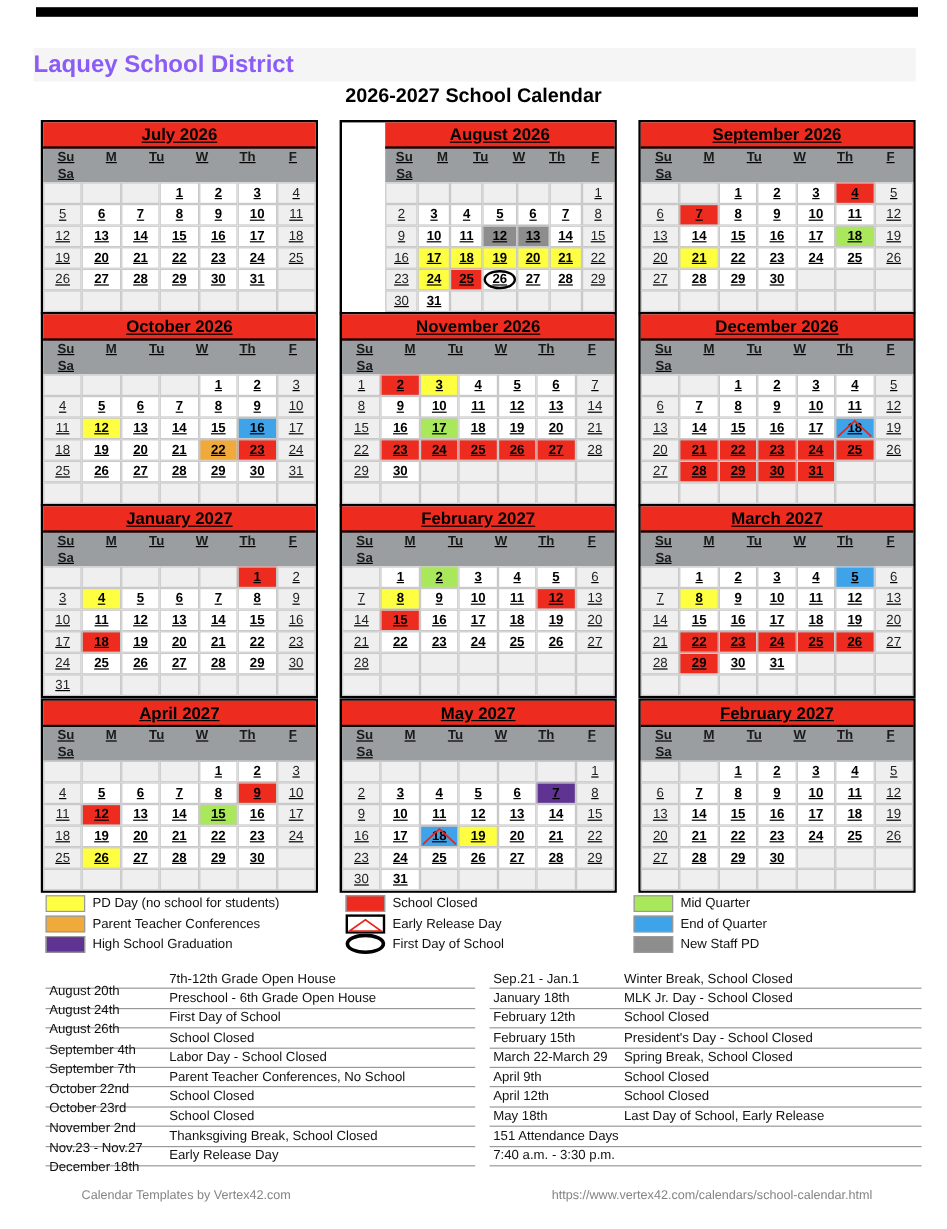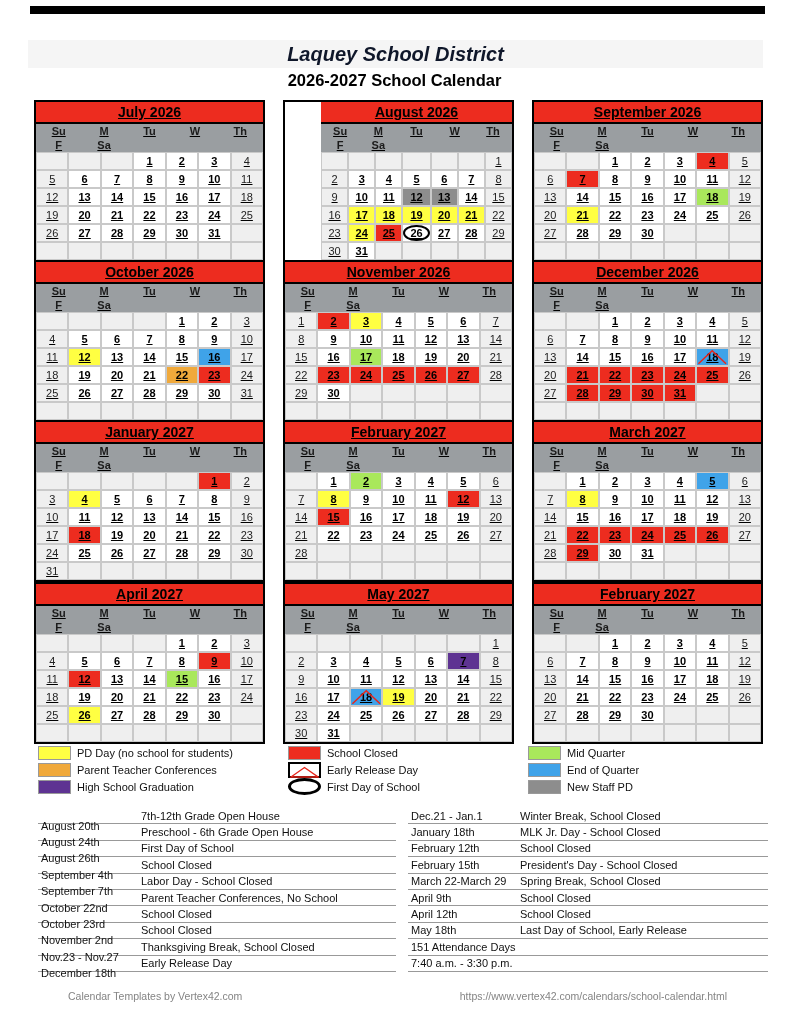--- a/index.html
+++ b/index.html
@@ -3,30 +3,30 @@
 <meta charset="utf-8">
 <style>
   * { margin:0; padding:0; box-sizing:border-box; }
   body { background:#fff; }
   .page { position:relative; width:789px; height:1024px; background:#fff;
           font-family:"Liberation Sans", sans-serif; overflow:hidden; }
 
   .top-bar { position:absolute; left:30px; top:6px; width:735px; height:8px; background:#000; }
 
   .title-band { position:absolute; left:28px; top:40px; width:735px; height:28px;
-                background:#F5F5F5; text-align:center; line-height:28px;
-                font-size:20px; font-weight:bold; color:#0f172a;font-style:italic; }
+                background:#F5F5F5; line-height:28px;
+                font-size:20px; font-weight:bold; color:#8b5cf6; }
   .subtitle { position:absolute; left:0; top:71px; width:789px; text-align:center;
               font-size:16.5px; font-weight:bold; color:#000; }
 
   
   .month { position:absolute; width:231px; border:2px solid #000; background:#fff;text-decoration:underline; }
   .month-title { background:var(--c-red); border-bottom:2px solid #000; text-align:center;
                  font-size:14px; font-weight:bold; color:#000; padding:2px 0; }
-  .dow-row { display:grid; grid-template-columns:repeat(5,1fr); background:var(--c-dow); }
+  .dow-row { display:grid; grid-template-columns:repeat(6,1fr); background:var(--c-dow); }
   .dow-cell { text-align:center; font-size:11px; font-weight:bold; color:#1b1b1b; padding:1px 0; }
   .days { display:grid; grid-template-columns:repeat(7,1fr); grid-auto-rows:18px; }
   .day { position:relative; display:flex; align-items:center; justify-content:center;
          border:1px solid var(--c-border); font-size:11px; font-weight:bold; color:#000;
          background:#fff; }
   .day.wkend { background:var(--c-weekend); font-weight:normal; color:#222; }
   .day.blank { background:var(--c-weekend); }
   .ev-pd      { background:var(--c-pd) !important; }
   .ev-ptc     { background:var(--c-ptc) !important; }
   .ev-grad    { background:var(--c-grad) !important; }
@@ -839,21 +839,21 @@
         <div class="dl-date">Nov.23 - Nov.27</div>
         <div class="dl-desc">Thanksgiving Break, School Closed</div>
       </div>
       <div class="dl-row">
         <div class="dl-date">December 18th</div>
         <div class="dl-desc">Early Release Day</div>
       </div>
     </div>
   <div class="datelist" id="list-right">
       <div class="dl-row">
-        <div class="dl-date">Dec.21 - Jan.1</div>
+        <div class="dl-date">Sep.21 - Jan.1</div>
         <div class="dl-desc">Winter Break, School Closed</div>
       </div>
       <div class="dl-row">
         <div class="dl-date">January 18th</div>
         <div class="dl-desc">MLK Jr. Day - School Closed</div>
       </div>
       <div class="dl-row">
         <div class="dl-date">February 12th</div>
         <div class="dl-desc">School Closed</div>
       </div>

